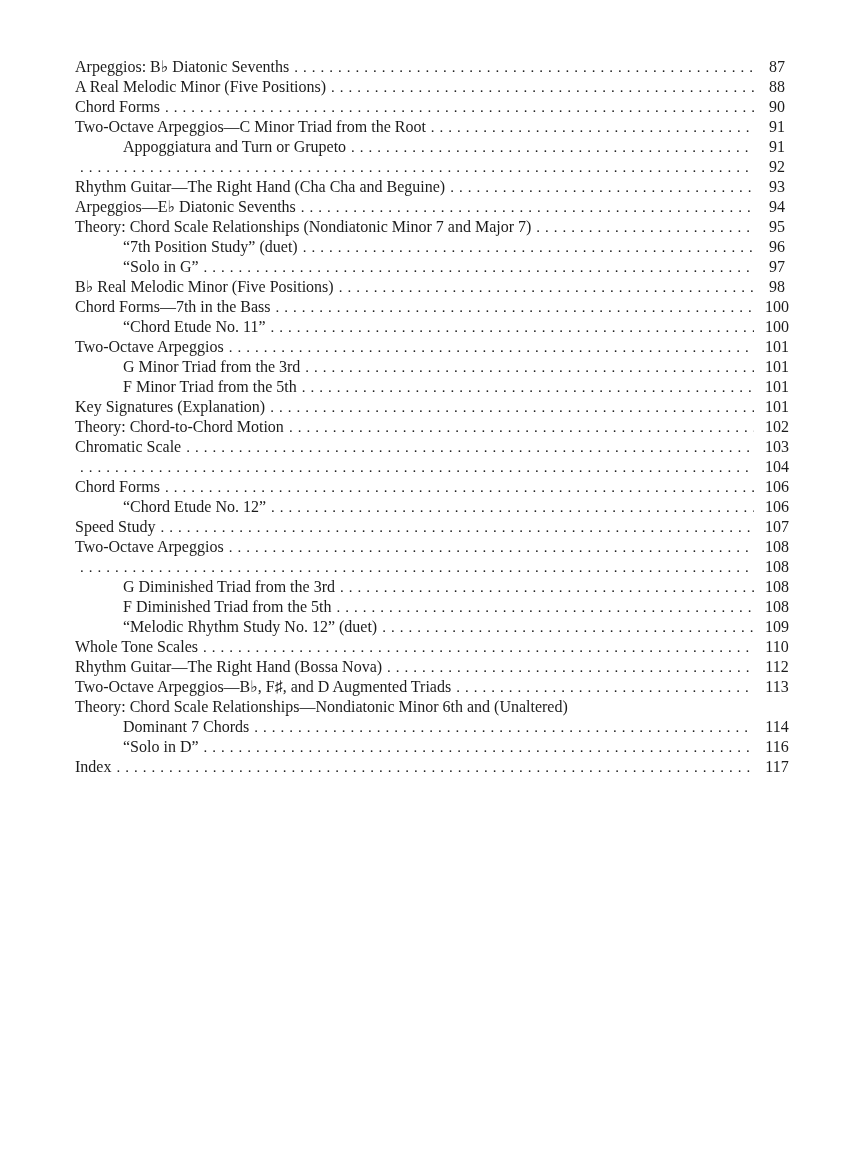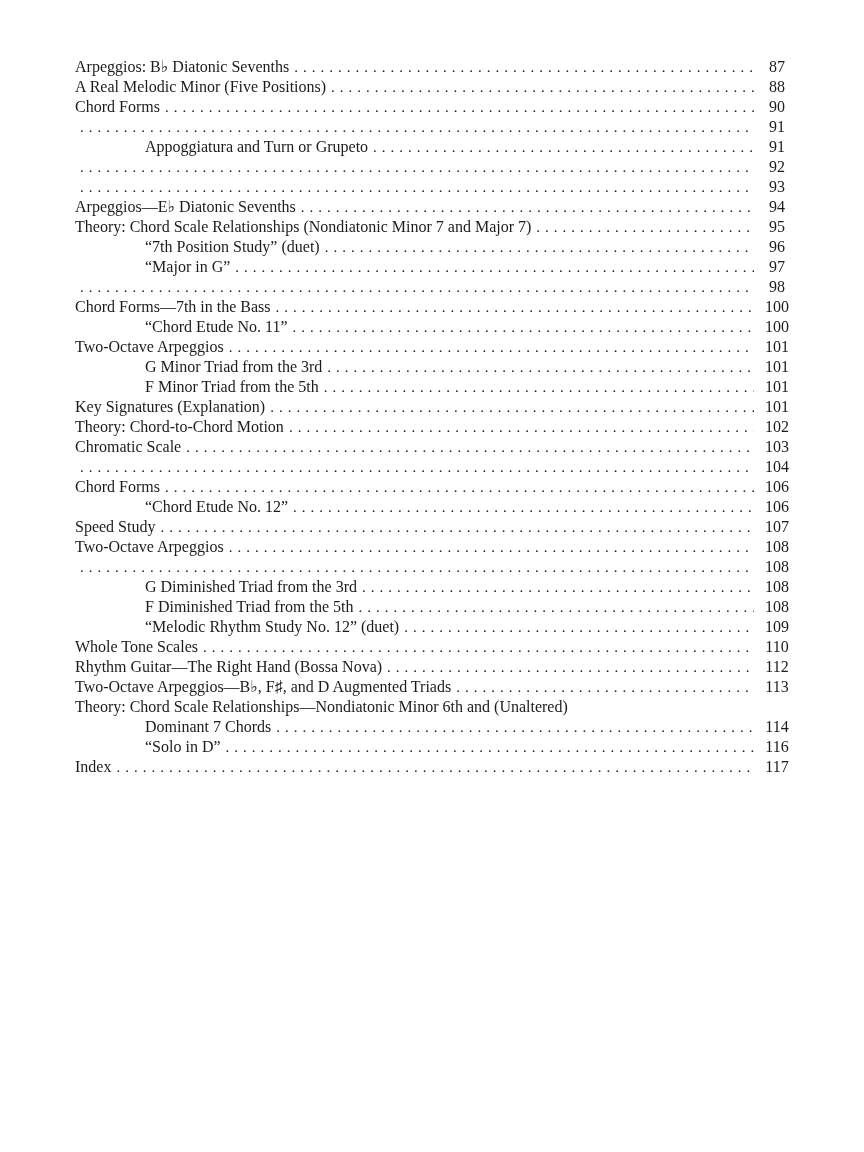--- a/index.html
+++ b/index.html
@@ -28,21 +28,21 @@
     align-items: baseline;
     height: 20px;
     line-height: 20px;
     font-size: 16px;
     white-space: nowrap;
   }
   .row .title {
     flex: 0 0 auto;
   }
   .row.indent-1 .title {
-    margin-left: 70px;
+    margin-left: 48px;
   }
   .row .dots {
     flex: 1 1 auto;
     min-width: 0;
     overflow: hidden;
     white-space: nowrap;
     letter-spacing: 5px;
     margin-left: 5px;
     margin-right: 6px;
     font-size: 15px;
@@ -71,57 +71,60 @@
         <span class="title">A Real Melodic Minor (Five Positions)</span>
         <span class="dots">............................................................................................................................................</span>
         <span class="pagenum">88</span>
       </div>
       <div class="row indent-0">
         <span class="title">Chord Forms</span>
         <span class="dots">............................................................................................................................................</span>
         <span class="pagenum">90</span>
       </div>
       <div class="row indent-0">
+        <span class="title">Two-Octave Arpeggios—C Minor Triad from the Root</span>
         <span class="dots">............................................................................................................................................</span>
         <span class="pagenum">91</span>
       </div>
       <div class="row indent-1">
         <span class="title">Appoggiatura and Turn or Grupeto</span>
         <span class="dots">............................................................................................................................................</span>
         <span class="pagenum">91</span>
       </div>
       <div class="row indent-1">
         <span class="dots">............................................................................................................................................</span>
         <span class="pagenum">92</span>
       </div>
       <div class="row indent-0">
+        <span class="title">Rhythm Guitar—The Right Hand (Cha Cha and Beguine)</span>
         <span class="dots">............................................................................................................................................</span>
         <span class="pagenum">93</span>
       </div>
       <div class="row indent-0">
         <span class="title">Arpeggios—E♭ Diatonic Sevenths</span>
         <span class="dots">............................................................................................................................................</span>
         <span class="pagenum">94</span>
       </div>
       <div class="row indent-0">
         <span class="title">Theory: Chord Scale Relationships (Nondiatonic Minor 7 and Major 7)</span>
         <span class="dots">............................................................................................................................................</span>
         <span class="pagenum">95</span>
       </div>
       <div class="row indent-1">
         <span class="title">“7th Position Study” (duet)</span>
         <span class="dots">............................................................................................................................................</span>
         <span class="pagenum">96</span>
       </div>
       <div class="row indent-1">
-        <span class="title">“Major in G”</span>
+        <span class="title">“Solo in G”</span>
         <span class="dots">............................................................................................................................................</span>
         <span class="pagenum">97</span>
       </div>
       <div class="row indent-0">
+        <span class="title">B♭ Real Melodic Minor (Five Positions)</span>
         <span class="dots">............................................................................................................................................</span>
         <span class="pagenum">98</span>
       </div>
       <div class="row indent-0">
         <span class="title">Chord Forms—7th in the Bass</span>
         <span class="dots">............................................................................................................................................</span>
         <span class="pagenum">100</span>
       </div>
       <div class="row indent-1">
         <span class="title">“Chord Etude No. 11”</span>

